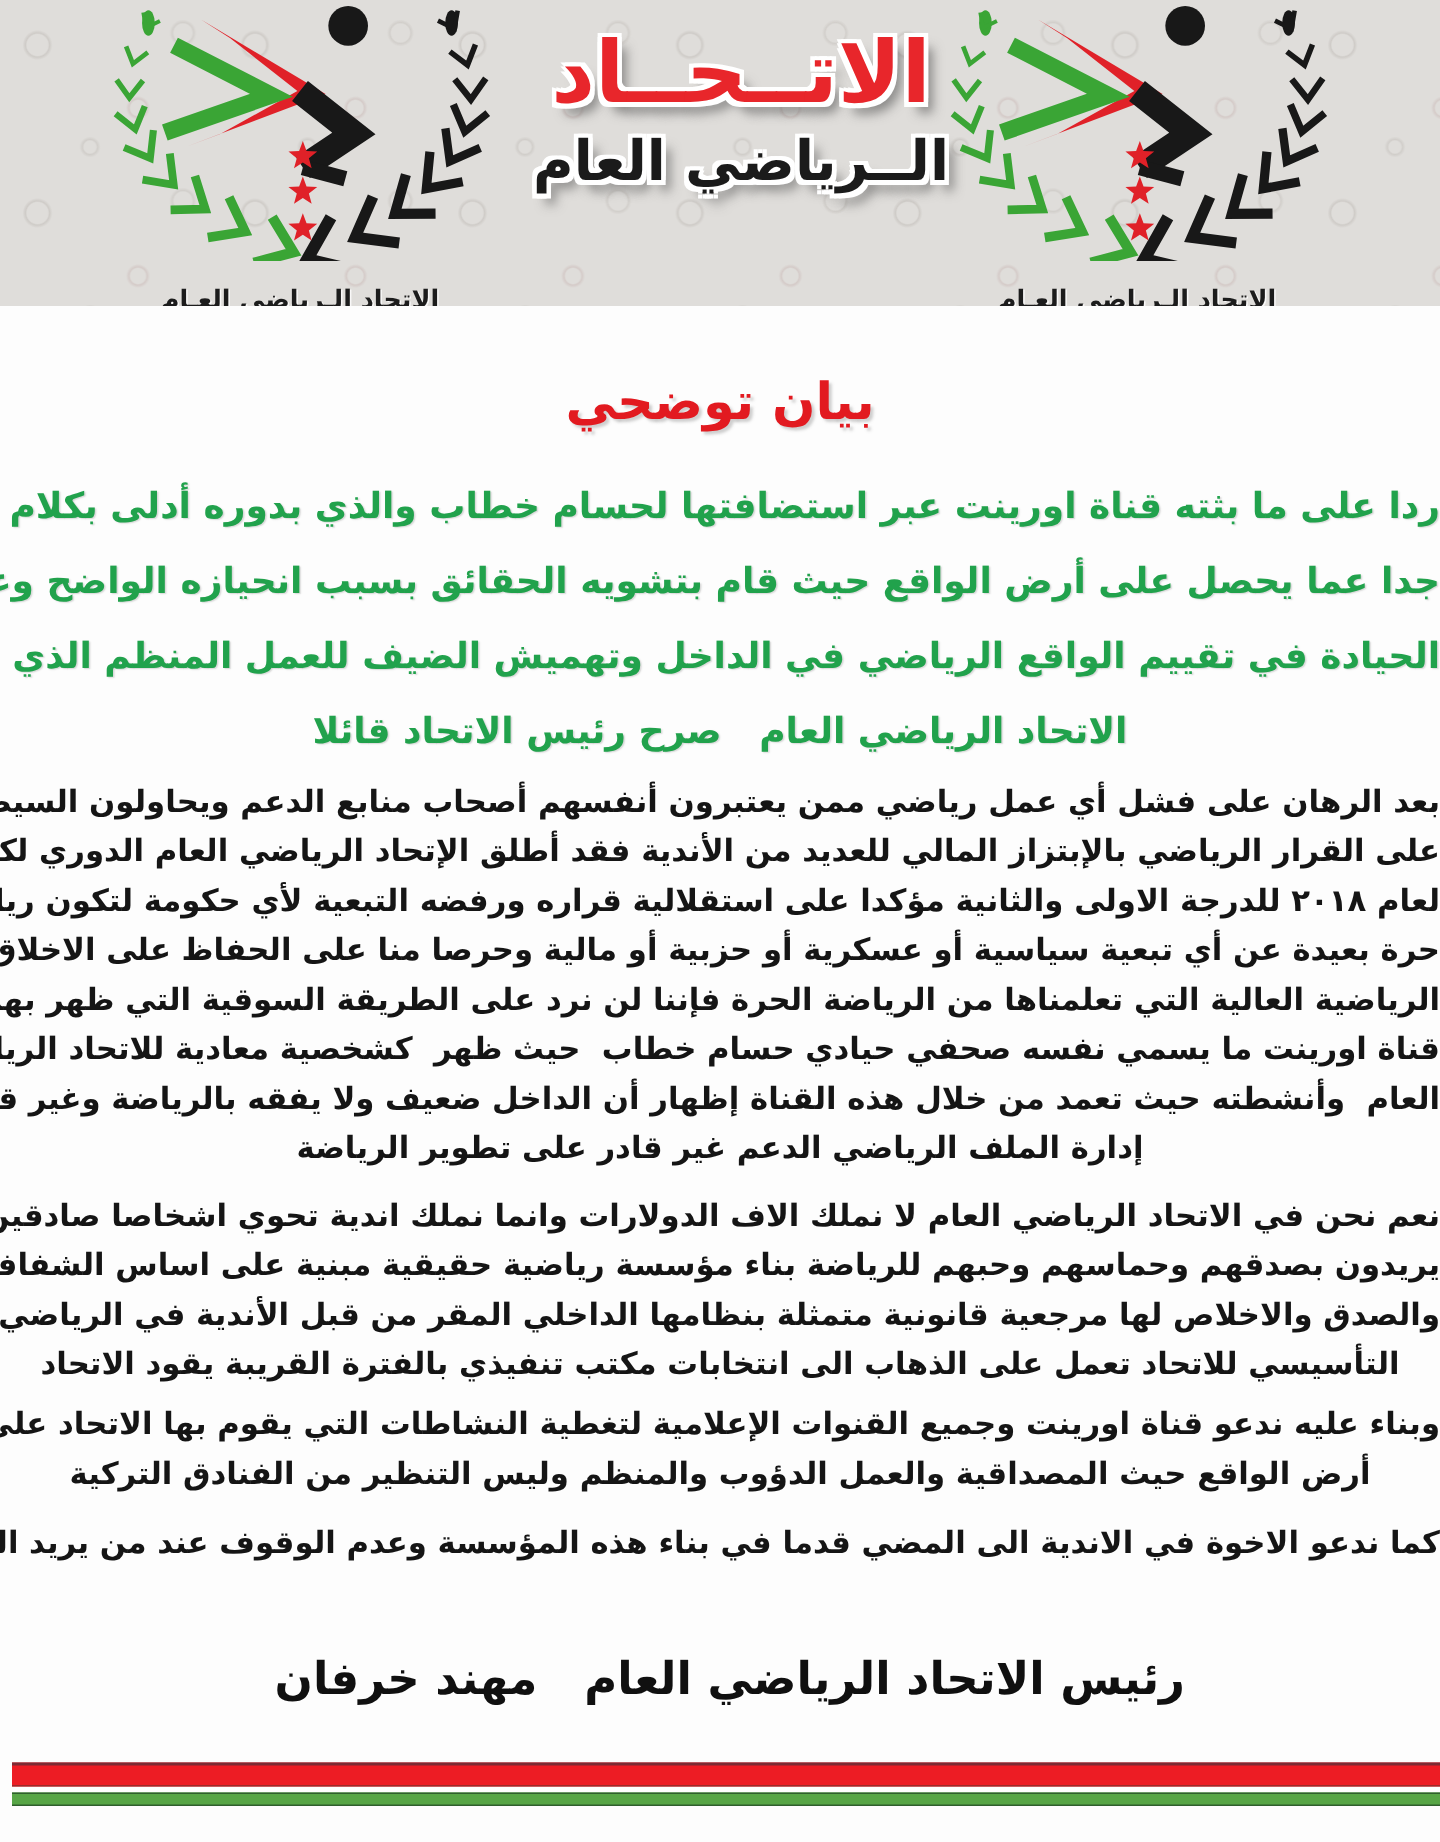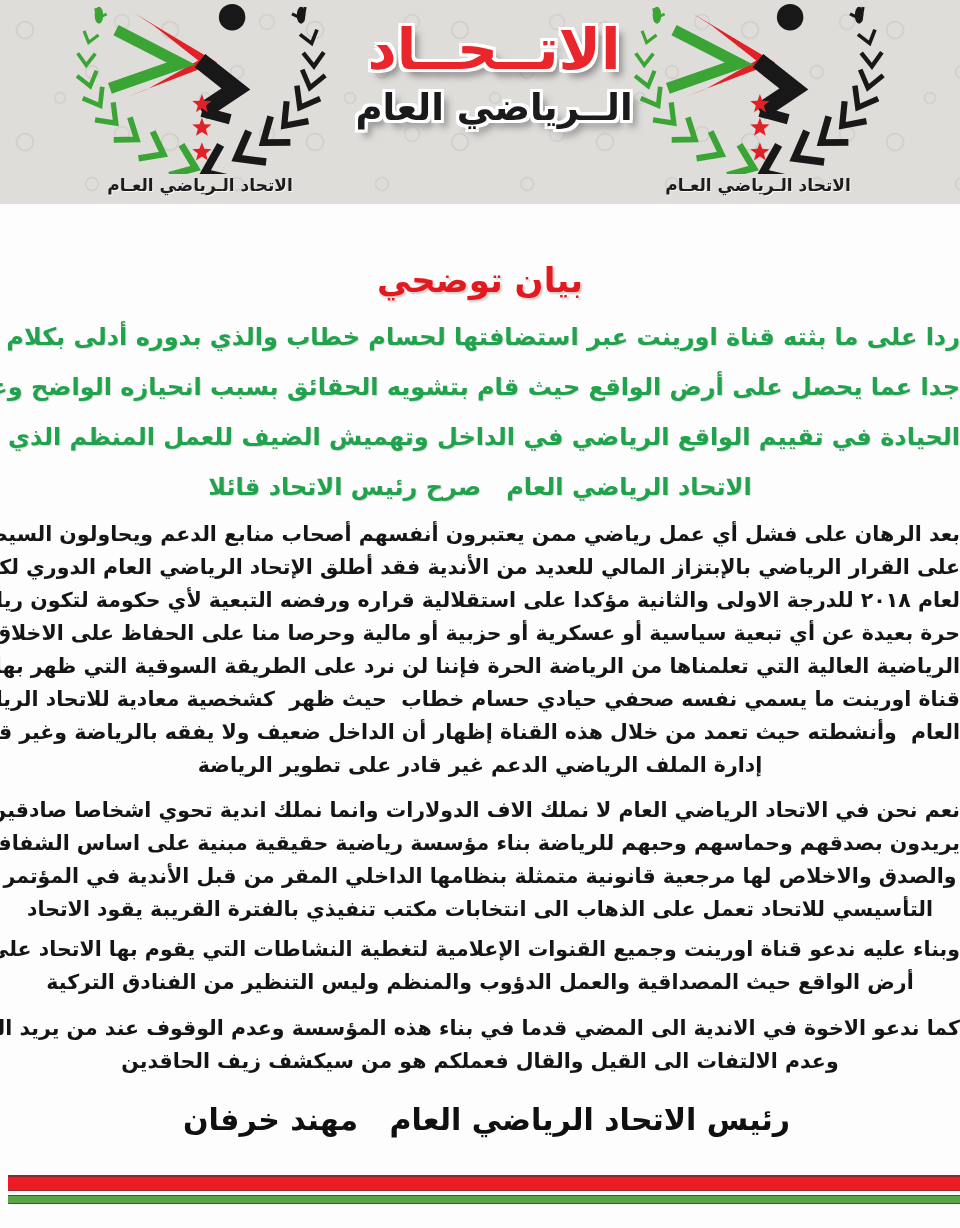--- a/index.html
+++ b/index.html
@@ -12,32 +12,32 @@
     background-image:
       radial-gradient(circle at 25px 30px, rgba(255,255,255,0) 7px, rgba(172,166,160,.32) 8px, rgba(255,255,255,0) 10px),
       radial-gradient(circle at 92px 72px, rgba(255,255,255,0) 5px, rgba(188,160,158,.30) 6px, rgba(255,255,255,0) 8px),
       radial-gradient(circle at 60px 98px, rgba(255,255,255,0) 4px, rgba(172,166,160,.28) 5px, rgba(255,255,255,0) 7px),
       radial-gradient(circle at 122px 22px, rgba(255,255,255,0) 6px, rgba(176,170,164,.28) 7px, rgba(255,255,255,0) 9px);
     background-size:145px 112px;}
   .logo{position:absolute;top:4px;width:300px;text-align:center;}
   .logo-left{left:50px;}
   .logo-right{left:608px;}
   .logo-svg{display:block;width:300px;height:170px;}
-  .logo-caption{font-size:17px;font-weight:bold;color:#1c1c1c;margin-top:1px;direction:rtl;
+  .logo-caption{font-size:17px;font-weight:bold;color:#1c1c1c;margin-top:16px;direction:rtl;
     text-shadow:1px 1px 0 rgba(255,255,255,.8);}
   .header-title{position:absolute;left:318px;width:352px;top:6px;text-align:center;direction:rtl;}
   .ht1{font-size:57px;font-weight:bold;margin-top:10px;
     text-shadow:3px 3px 0 #fff,-3px -3px 0 #fff,3px -3px 0 #fff,-3px 3px 0 #fff,
                 3px 0 0 #fff,-3px 0 0 #fff,0 3px 0 #fff,0 -3px 0 #fff,6px 7px 7px rgba(70,70,70,.55);}
   .ht2{font-size:37px;font-weight:bold;color:#1b1b1b;margin-top:4px;
     text-shadow:3px 3px 0 #fff,-3px -3px 0 #fff,3px -3px 0 #fff,-3px 3px 0 #fff,
                 3px 0 0 #fff,-3px 0 0 #fff,0 3px 0 #fff,0 -3px 0 #fff,6px 7px 7px rgba(70,70,70,.55);}
 
   
-  .stmt-title{position:absolute;top:248px;left:0;right:0;margin:12px;text-align:center;direction:rtl;
+  .stmt-title{position:absolute;top:248px;left:0;right:0;margin:0;text-align:center;direction:rtl;
     font-size:34px;font-weight:bold;text-shadow:2px 2px 2px rgba(120,120,120,.35);}
   .intro{position:absolute;top:312px;left:0;right:0;direction:rtl;}
   .intro-line{height:50px;line-height:50px;text-align:center;font-size:24px;font-weight:bold;
     white-space:nowrap;text-shadow:1px 1px 1px rgba(130,130,130,.3);}
   .para{position:absolute;left:0;right:0;direction:rtl;}
   .para .line{height:33px;line-height:33px;text-align:center;font-size:20.5px;font-weight:bold;
     color:#151515;white-space:nowrap;}
   .para1{top:518px;} .para2{top:794px;} .para3{top:933px;} .para4{top:1012px;}
   .signature{position:absolute;top:1096px;left:0;right:0;height:48px;line-height:48px;
     text-align:center;direction:rtl;font-size:30px;font-weight:bold;color:#101010;padding-left:13px;}
@@ -143,32 +143,31 @@
     <div class="line">حرة بعيدة عن أي تبعية سياسية أو عسكرية أو حزبية أو مالية وحرصا منا على الحفاظ على الاخلاق</div>
     <div class="line">الرياضية العالية التي تعلمناها من الرياضة الحرة فإننا لن نرد على الطريقة السوقية التي ظهر بها &nbsp;على</div>
     <div class="line">قناة اورينت ما يسمي نفسه صحفي حيادي حسام خطاب &nbsp;حيث ظهر &nbsp;كشخصية معادية للاتحاد الرياضي</div>
     <div class="line">العام &nbsp;وأنشطته حيث تعمد من خلال هذه القناة إظهار أن الداخل ضعيف ولا يفقه بالرياضة وغير قادر على</div>
     <div class="line">إدارة الملف الرياضي الدعم غير قادر على تطوير الرياضة</div>
   </section>
 
   <section class="para para2">
     <div class="line">نعم نحن في الاتحاد الرياضي العام لا نملك الاف الدولارات وانما نملك اندية تحوي اشخاصا صادقين</div>
     <div class="line">يريدون بصدقهم وحماسهم وحبهم للرياضة بناء مؤسسة رياضية حقيقية مبنية على اساس الشفافية</div>
-    <div class="line">والصدق والاخلاص لها مرجعية قانونية متمثلة بنظامها الداخلي المقر من قبل الأندية في المؤتمر</div>
+    <div class="line">والصدق والاخلاص لها مرجعية قانونية متمثلة بنظامها الداخلي المقر من قبل الأندية في الرياضي</div>
     <div class="line">التأسيسي للاتحاد تعمل على الذهاب الى انتخابات مكتب تنفيذي بالفترة القريبة يقود الاتحاد</div>
   </section>
 
   <section class="para para3">
     <div class="line">وبناء عليه ندعو قناة اورينت وجميع القنوات الإعلامية لتغطية النشاطات التي يقوم بها الاتحاد على</div>
     <div class="line">أرض الواقع حيث المصداقية والعمل الدؤوب والمنظم وليس التنظير من الفنادق التركية</div>
   </section>
 
   <section class="para para4">
     <div class="line">كما ندعو الاخوة في الاندية الى المضي قدما في بناء هذه المؤسسة وعدم الوقوف عند من يريد التشويش</div>
-    <div class="line">وعدم الالتفات الى القيل والقال فعملكم هو من سيكشف زيف الحاقدين</div>
   </section>
 
   <div class="signature">رئيس الاتحاد الرياضي العام &nbsp; مهند خرفان</div>
 
   <footer>
     <div class="stripe stripe-red" style="background: rgb(237, 28, 36);"></div>
     <div class="stripe stripe-green" style="background: rgb(87, 165, 70);"></div>
   </footer>
 
 </div>

